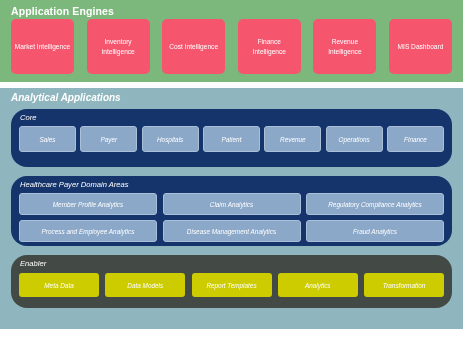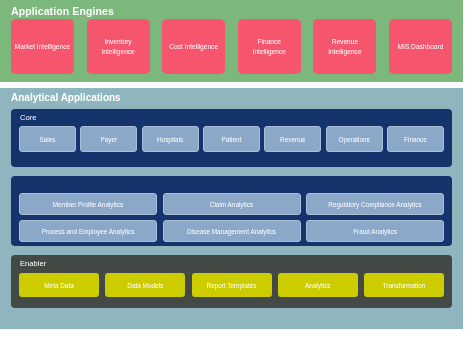--- a/index.html
+++ b/index.html
@@ -63,36 +63,37 @@
 
   
   #analytical-panel {
     position: absolute;
     left: 0px;
     top: 88px;
     width: 463px;
     height: 241px;
     background: #8fb5bf;
     box-sizing: border-box;
+    font-style: italic;
   }
   #analytical-title {
     position: absolute;
     left: 11px;
     top: 4px;
     font-size: 10px;
     font-weight: bold;
     color: #ffffff;
     white-space: nowrap;
   }
 
   .sub-panel {
     position: absolute;
     left: 11px;
     width: 441px;
-    border-radius: 4px;
+    border-radius: 16px;
     box-sizing: border-box;
   }
   .sub-panel-title {
     position: absolute;
     left: 9px;
     top: 4px;
     font-size: 7.6px;
     color: #ffffff;
     white-space: nowrap;
   }
@@ -237,20 +238,21 @@
       <div class="core-card">
         <span>Operations</span>
       </div>
       <div class="core-card">
         <span>Finance</span>
       </div>
     </div>
   </div>
 
   <div id="domain-panel" class="sub-panel">
+    <div class="sub-panel-title">Healthcare Payer Domain Areas</div>
     <div id="domain-rows">
       <div class="domain-row">
         <div class="domain-card">
           <span>Member Profile Analytics</span>
         </div>
         <div class="domain-card">
           <span>Claim Analytics</span>
         </div>
         <div class="domain-card">
           <span>Regulatory Compliance Analytics</span>

